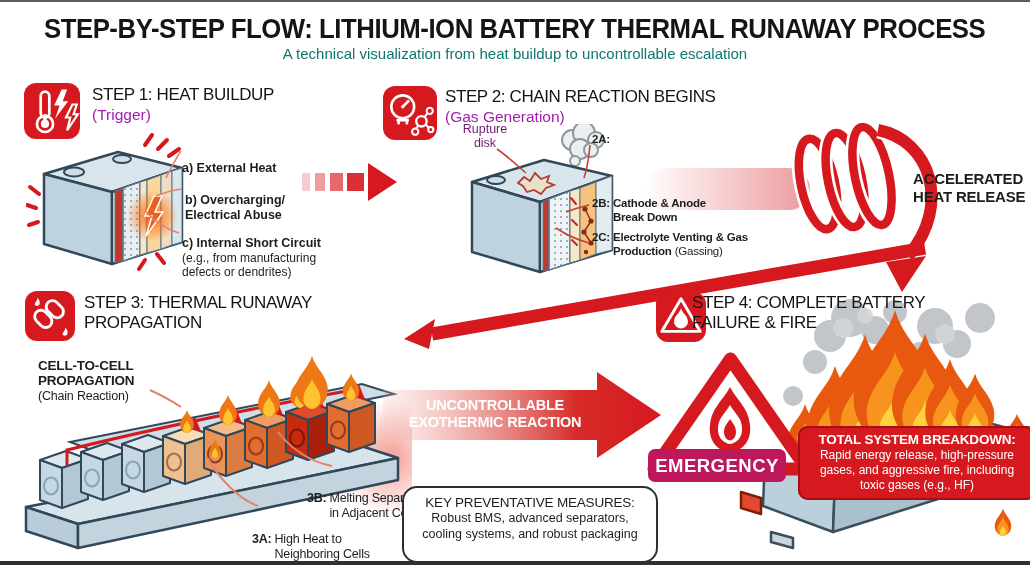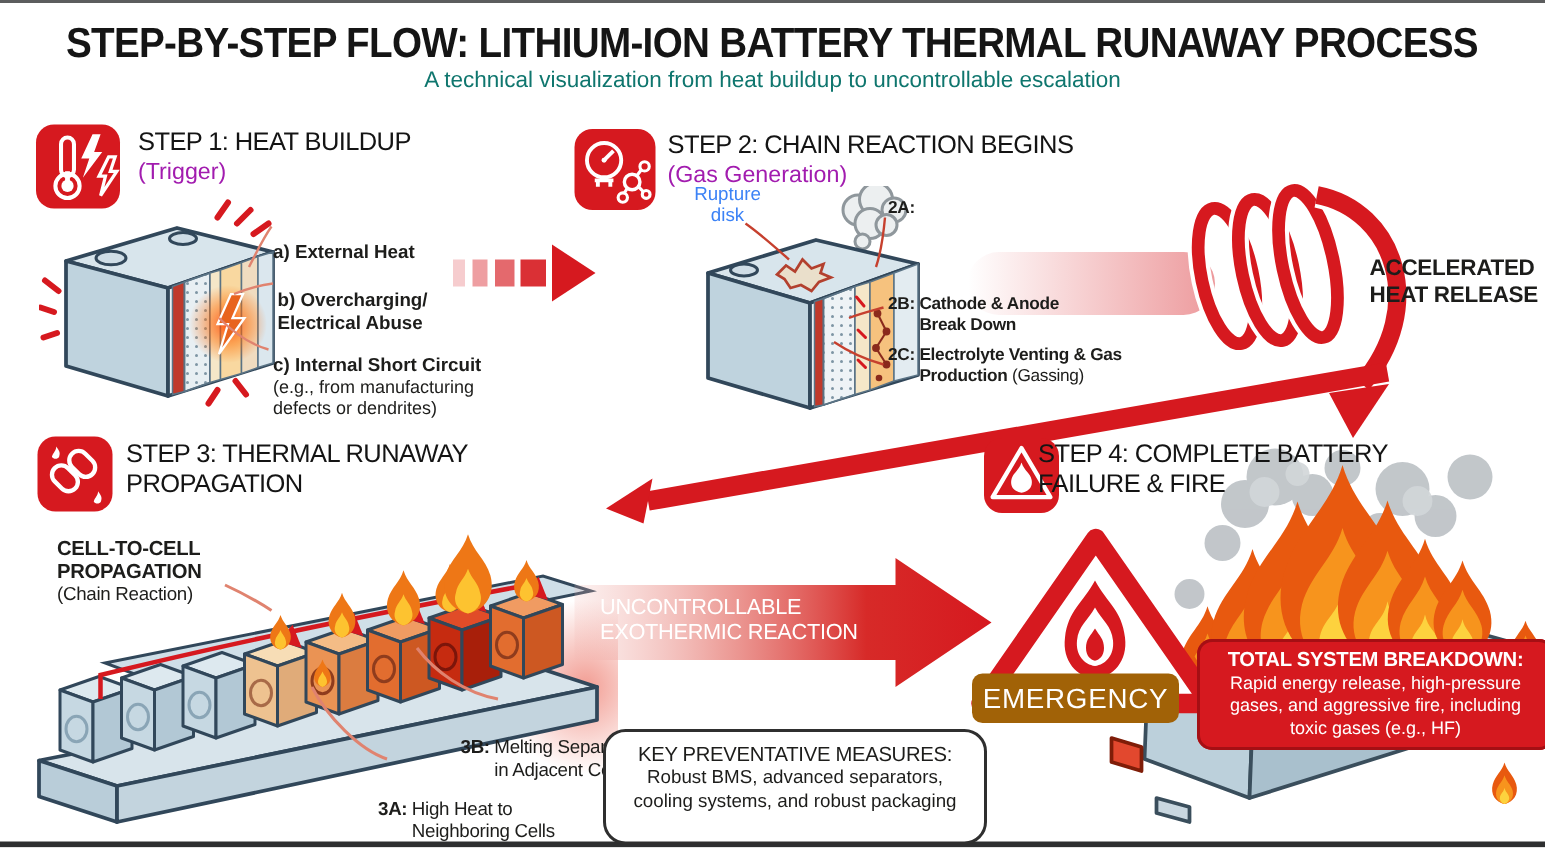--- a/index.html
+++ b/index.html
@@ -18,28 +18,28 @@
   .cause{font-size:12.5px;font-weight:bold;line-height:1.2;white-space:pre-line;}
   .cause .note{display:block;font-weight:normal;font-size:12px;line-height:1.18;white-space:pre-line;}
   .stage{display:flex;gap:3px;font-size:11.5px;font-weight:bold;line-height:1.22;letter-spacing:-.2px;}
   .stage .txt{white-space:pre-line;}
   .stage .note{font-weight:normal;}
   .stage3{font-size:12.5px;margin-top:32px;}
   .stage3 .txt{font-weight:normal;}
   .c2c{font-size:13.5px;font-weight:bold;line-height:1.15;white-space:pre-line;letter-spacing:-.2px;}
   .c2c .note{display:block;font-weight:normal;font-size:12.5px;}
   .heat-release{font-size:15px;font-weight:bold;line-height:1.2;white-space:pre-line;letter-spacing:-.2px;}
-  .exo-label{width:190px;color:#fff;font-weight:normal;font-size:14.5px;
+  .exo-label{width:190px;text-align:center;color:#fff;font-weight:bold;font-size:14.5px;
              line-height:1.2;white-space:pre-line;letter-spacing:-.2px;}
-  .rupture{font-size:12.5px;color:#3b82f6;text-align:center;line-height:1.1;white-space:pre-line;}
+  .rupture{font-size:12.5px;color:#701a75;text-align:center;line-height:1.1;white-space:pre-line;}
   .prevent-box{width:252px;height:66px;background:#fff;border:2.5px solid #2f2f2f;border-radius:15px;
                text-align:center;padding-top:7px;}
   .prevent-box .pt{font-weight:normal;font-size:13.5px;letter-spacing:-.2px;}
   .prevent-box .pb{font-size:12.5px;line-height:1.25;white-space:pre-line;margin-top:1px;}
-  .banner{background:#a16207;border-radius:7px;color:#fff;font-weight:normal;font-size:18.5px;
+  .banner{background:#be185d;border-radius:7px;color:#fff;font-weight:bold;font-size:18.5px;
           letter-spacing:.5px;display:flex;align-items:center;justify-content:center;}
   .breakdown{width:230px;background:#d6191f;border-radius:10px;color:#fff;text-align:center;
              padding:6px 4px 7px 4px;box-shadow:0 0 0 2px #a50f14 inset;}
   .breakdown .bt{font-weight:bold;font-size:13.5px;letter-spacing:-.2px;}
   .breakdown .bb{font-size:12px;line-height:1.25;white-space:pre-line;margin-top:1px;}
   svg{display:block;}
 </style>
 </head>
 <body>
 

